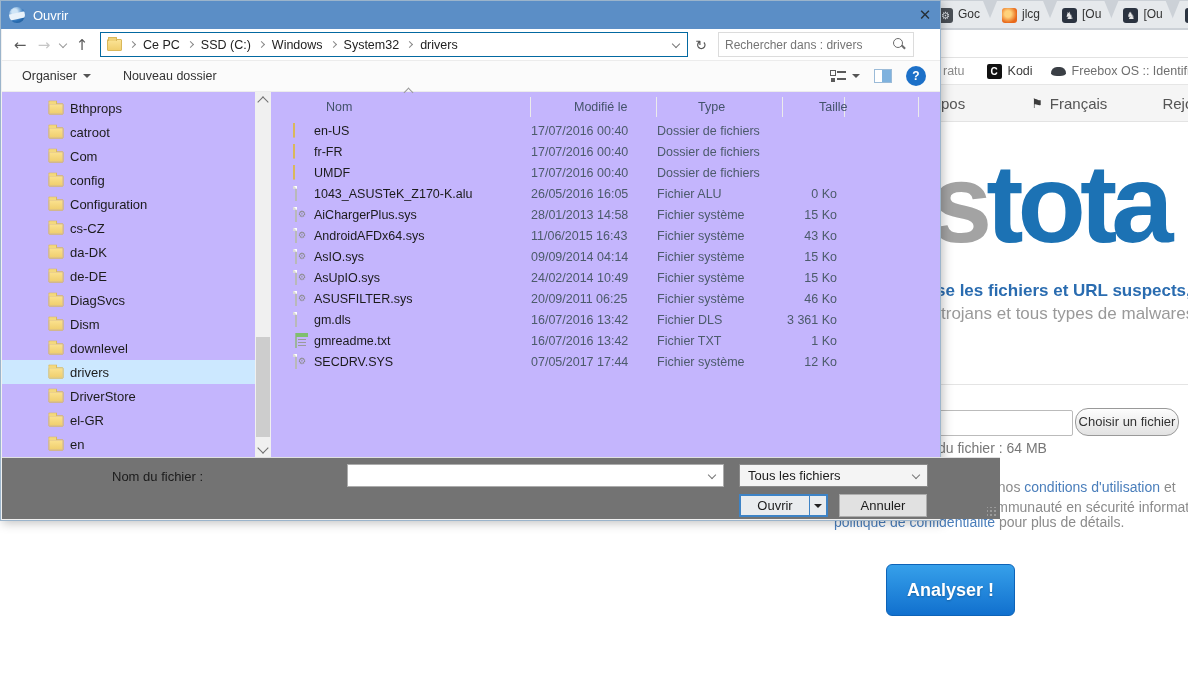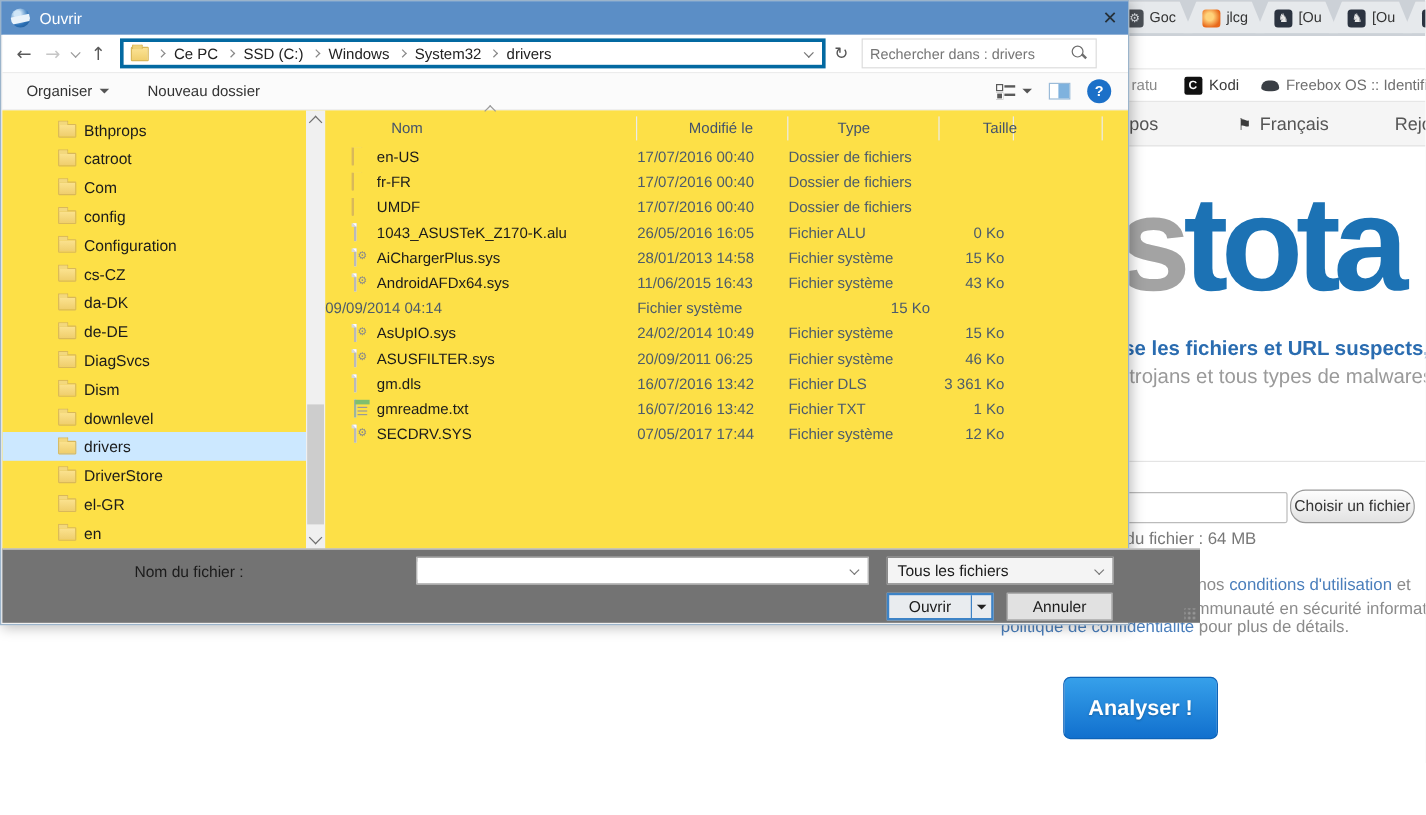--- a/index.html
+++ b/index.html
@@ -61,21 +61,21 @@
                               background:#e9f2fa; transform:rotate(-12deg); border-radius:3px; }
   .titlebar .title { color:#fff; font-size:13px; }
   .titlebar .close { margin-left:auto; width:30px; text-align:center; color:#263038; font-size:15px; cursor:pointer; }
 
   .addrrow { position:absolute; left:1px; top:28px; width:938px; height:32px; background:#fff; border-bottom:1px solid #ececec;
              display:flex; align-items:center; }
   .navbtn { color:#8a8a8a; font-size:15px; width:24px; text-align:center; font-family:"DejaVu Sans", sans-serif; }
   .navbtn.fwd { color:#c6c6c6; }
   .chev { display:inline-block; width:6px; height:6px; border-right:1.4px solid #777; border-bottom:1.4px solid #777;
           transform:rotate(45deg); margin:0 4px 2px 4px; }
-  .crumbbar { height:25px; flex:0 0 588px; margin-left:6px; border:3px solid #0369a1; background:#fff;
+  .crumbbar { height:25px; flex:0 0 588px; margin-left:6px; border:1px solid #0369a1; background:#fff;
               display:flex; align-items:center; font-size:12.5px; color:#222; position:relative; }
   .crumbbar .chev-sep { width:5px; height:5px; border-right:1.3px solid #888; border-bottom:1.3px solid #888;
                         transform:rotate(-45deg); margin:0 8px; }
   .crumb { white-space:nowrap; cursor:pointer; }
   .crumb-folder { width:15px; height:12px; margin-left:6px; background:linear-gradient(#fbe395,#f0cf6f); border:1px solid #d9b85a; border-radius:1px; position:relative; }
   .crumb-folder::before { content:""; position:absolute; left:0; top:-3px; width:7px; height:3px; background:#eFD27a; border:1px solid #d9b85a; border-bottom:none; border-radius:1px 1px 0 0; }
   .crumb-caret { margin-left:auto; margin-right:8px; }
   .refresh { color:#555; font-size:14px; width:26px; text-align:center; font-family:"DejaVu Sans", sans-serif; }
   .searchbox { height:25px; flex:0 0 196px; margin-left:4px; border:1px solid #dcdcdc; display:flex; align-items:center; }
   .searchbox input { border:none; outline:none; flex:1; font-size:12px; color:#707070; padding:0 6px; font-family:inherit; background:transparent; }
@@ -89,21 +89,21 @@
   .tri-down { width:0; height:0; border-left:4px solid transparent; border-right:4px solid transparent; border-top:4px solid #555; }
   .viewicons { margin-left:auto; display:flex; align-items:center; gap:14px; margin-right:14px; }
   .ic-details { width:16px; height:14px; position:relative; }
   .ic-details::before { content:""; position:absolute; left:0; top:1px; width:4px; height:4px; border:1px solid #5a5a5a; box-shadow:0 7px 0 -1px #5a5a5a, 0 7px 0 0 #fbfbfb, 0 7px #5a5a5a; }
   .ic-details::after { content:""; position:absolute; left:7px; top:2px; width:9px; height:2px; background:#5a5a5a; box-shadow:0 7px 0 #5a5a5a; }
   .ic-pane { width:18px; height:14px; border:1px solid #9bbbd8; background:#fff; position:relative; }
   .ic-pane::after { content:""; position:absolute; right:0; top:0; width:9px; height:12px; background:#7fb2de; }
   .ic-help { width:20px; height:20px; border-radius:50%; background:#1c70c8; color:#fff; font-size:12px; font-weight:bold;
              text-align:center; line-height:20px; }
 
-  .body-wrap { position:absolute; left:1px; top:91px; width:938px; height:366px; background:#fde047; display:flex; }
+  .body-wrap { position:absolute; left:1px; top:91px; width:938px; height:366px; background:#c4b5fd; display:flex; }
 
   
   .tree { width:253px; position:relative; overflow:hidden; padding-top:4px; }
   .tree-item { height:24px; display:flex; align-items:center; font-size:13px; color:#1b1b1b; cursor:pointer; white-space:nowrap; }
   .tree-item.sel { background:#cce8ff; }
   .t-arrow { width:8px; height:8px; margin-left:38px; visibility:hidden; border-right:1.4px solid #a6a6a6; border-top:1.4px solid #a6a6a6; transform:rotate(45deg); flex:0 0 8px; }
   .t-label { margin-left:6px; }
   .vsb { width:16px; background:#f0f0f0; position:relative; flex:0 0 16px; }
   .sb-arrow { position:absolute; left:4px; width:8px; height:8px; border-right:1.4px solid #6f6f6f; border-top:1.4px solid #6f6f6f; }
   .sb-up { top:6px; transform:rotate(-45deg); }
@@ -461,20 +461,29 @@
                   <span class="fi-page fi-sys"></span>
                   
                 </span>
                 <span>AndroidAFDx64.sys</span>
               </span>
               <span class="c-meta">11/06/2015 16:43</span>
               <span class="c-meta">Fichier système</span>
               <span class="c-size">43 Ko</span>
             </div>
             <div class="lrow">
+              <span class="c-name">
+                <span class="fico">
+                  
+                  
+                  <span class="fi-page fi-sys"></span>
+                  
+                </span>
+                <span>AsIO.sys</span>
+              </span>
               <span class="c-meta">09/09/2014 04:14</span>
               <span class="c-meta">Fichier système</span>
               <span class="c-size">15 Ko</span>
             </div>
             <div class="lrow">
               <span class="c-name">
                 <span class="fico">
                   
                   
                   <span class="fi-page fi-sys"></span>

